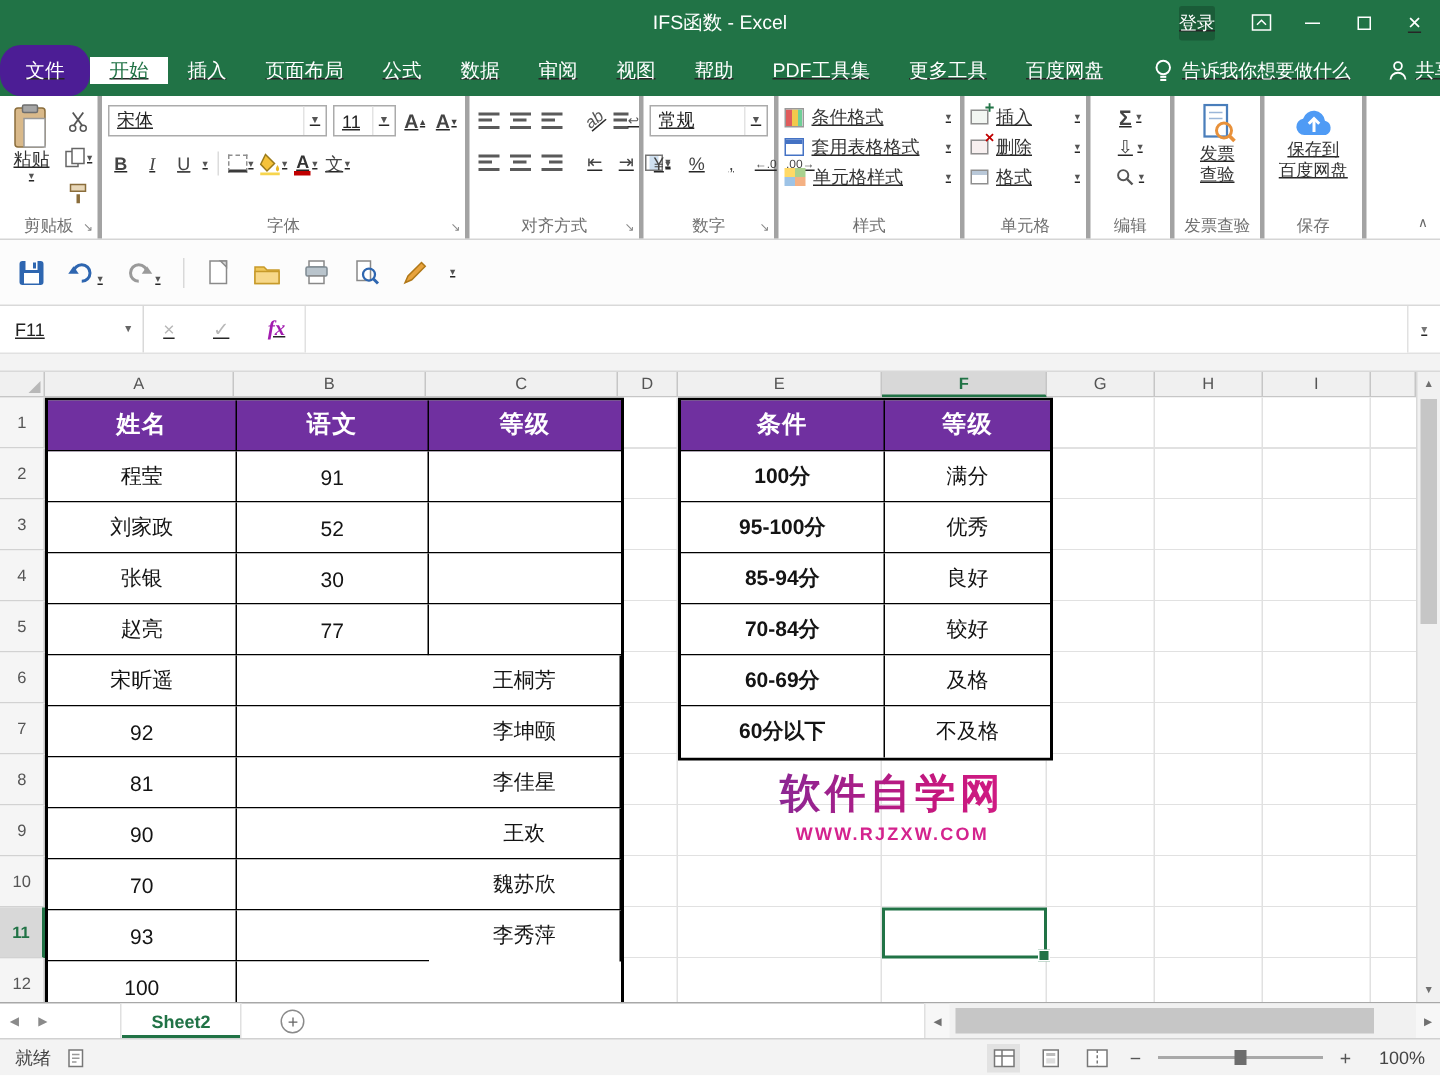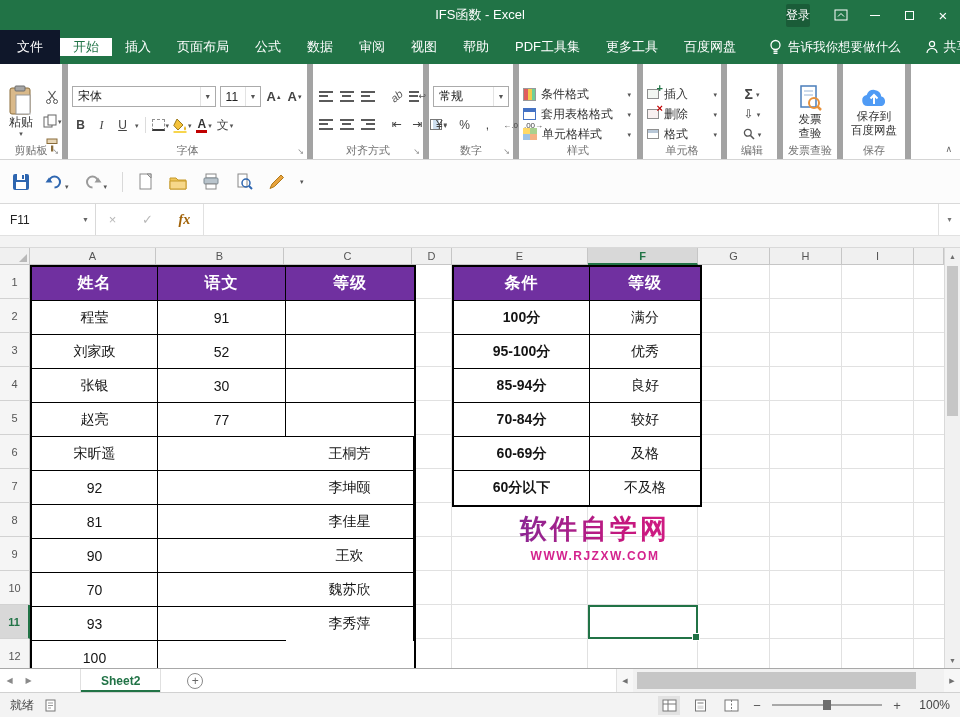--- a/index.html
+++ b/index.html
@@ -1,39 +1,39 @@
 <!DOCTYPE html>
 <html><head>
 <meta charset="utf-8">
 <style>
   *{margin:0;padding:0;box-sizing:border-box;font-family:"Liberation Sans","DejaVu Sans",sans-serif;}
   html,body{width:960px;height:717px;overflow:hidden;background:#fff;}
-  .app{position:relative;width:960px;height:717px;background:#fff;font-size:12px;color:#262626;overflow:hidden;}
+  .app{position:relative;width:960px;height:717px;background:#fff;font-size:12px;color:#262626;overflow:hidden;text-decoration:underline;}
 
   
   .titlebar{position:relative;height:30px;background:#217346;display:flex;align-items:center;color:#fff;}
   .tb-title{position:absolute;left:0;right:0;text-align:center;font-size:13px;pointer-events:none;}
   .tb-right{margin-left:auto;display:flex;align-items:center;height:100%;z-index:2;}
   .login-btn{border:none;cursor:pointer;background:#1a5c38;color:#fff;font-size:12px;padding:3px 0;border-radius:2px;margin-right:14px;}
   .win-btn{width:34px;height:30px;display:flex;align-items:center;justify-content:center;color:#fff;font-size:15px;}
   .min-glyph{width:10px;height:1px;background:#fff;display:block;}
   .max-glyph{width:9px;height:9px;border:1px solid #fff;display:block;}
 
   
   .tabs-row{height:34px;background:#217346;display:flex;align-items:stretch;color:#fff;}
   .tab{padding:0 13px;display:flex;align-items:center;font-size:13px;white-space:nowrap;cursor:default;}
-  .tab.file{background:#0f172a;padding:0 17px;}
+  .tab.file{background:#4c1d95;padding:0 17px;border-radius:14px;}
   .tab.active{background:#fff;color:#217346;}
   .tab-strip{display:flex;align-items:center;}
   .tellme{display:flex;align-items:center;gap:6px;padding:0 10px;margin-left:10px;font-size:12.5px;white-space:nowrap;}
   .share{margin-left:auto;display:flex;align-items:center;gap:5px;padding:0 14px;font-size:13px;white-space:nowrap;}
 
   
   .ribbon{position:relative;height:96px;background:#fff;border-bottom:1px solid #d5d5d5;display:flex;align-items:stretch;}
-  .group{position:relative;border-right:6px solid #a3a3a3;padding:20px 4px 17px;flex:0 0 auto;}
+  .group{position:relative;border-right:3px solid #a3a3a3;padding:4px 4px 17px;flex:0 0 auto;}
   .group-label{position:absolute;bottom:1px;left:0;right:0;text-align:center;font-size:11px;color:#707070;white-space:nowrap;}
   .launcher{position:absolute;bottom:3px;right:3px;font-size:8px;color:#8a8a8a;line-height:1;}
   .caret{font-size:7px;color:#555;line-height:1;}
   .row{display:flex;align-items:center;gap:4px;}
   .r1{margin:2px 0 8px;}
   .vsep{width:1px;height:16px;background:#dcdcdc;margin:0 2px;}
   .sbtn{display:inline-flex;align-items:center;justify-content:center;min-width:17px;height:20px;font-size:12px;color:#444;gap:1px;cursor:default;}
   .bigbtn{display:flex;flex-direction:column;align-items:center;font-size:12px;color:#333;padding:1px 4px;cursor:default;}
   .biglab{line-height:1.25;white-space:nowrap;}
   .g-clip{width:68px;}
@@ -94,21 +94,21 @@
   .qat{height:44px;display:flex;align-items:center;gap:15px;padding:0 12px;background:#fcfcfc;border-bottom:1px solid #d9d9d9;}
   .qbtn{display:inline-flex;align-items:flex-end;gap:2px;cursor:default;}
   .qsep{width:1px;height:20px;background:#d9d9d9;}
 
   
   .formula-bar{height:32px;display:flex;align-items:stretch;background:#fff;border-bottom:1px solid #e1e1e1;}
   .namebox{width:96px;border-right:1px solid #d9d9d9;display:flex;align-items:center;padding-left:10px;font-size:12px;position:relative;color:#222;}
   .nb-arr{position:absolute;right:6px;font-size:7px;color:#666;}
   .fx-area{width:108px;display:flex;align-items:center;justify-content:space-around;border-right:1px solid #e1e1e1;}
   .fxb{color:#b8b8b8;font-size:13px;}
-  .fxb.fx{color:#a16207;font-style:italic;font-weight:bold;font-family:"Liberation Serif","DejaVu Serif",serif;font-size:14px;}
+  .fxb.fx{color:#a21caf;font-style:italic;font-weight:bold;font-family:"Liberation Serif","DejaVu Serif",serif;font-size:14px;}
   .formula-input{flex:1;background:#fff;}
   .fb-expand{width:22px;display:flex;align-items:center;justify-content:center;color:#777;font-size:8px;border-left:1px solid #e1e1e1;}
   .fb-strip{height:12px;background:#f3f3f3;border-bottom:1px solid #d9d9d9;}
 
   
   .sheet-area{position:absolute;top:248px;left:0;width:960px;height:420px;background:#fff;overflow:hidden;}
   .corner{position:absolute;left:0;top:0;width:30px;height:17px;background:#f0f0f0;border-right:1px solid #c6c6c6;border-bottom:1px solid #c6c6c6;}
   .corner::after{content:"";position:absolute;right:2px;bottom:2px;border-left:8px solid transparent;border-bottom:8px solid #b8b8b8;}
   .col-headers{position:absolute;left:30px;top:0;right:16px;height:17px;display:flex;overflow:hidden;}
   .col-h{height:17px;border-right:1px solid #c6c6c6;border-bottom:1px solid #c6c6c6;background:#f0f0f0;font-size:11px;color:#555;display:flex;align-items:center;justify-content:center;flex:0 0 auto;}

